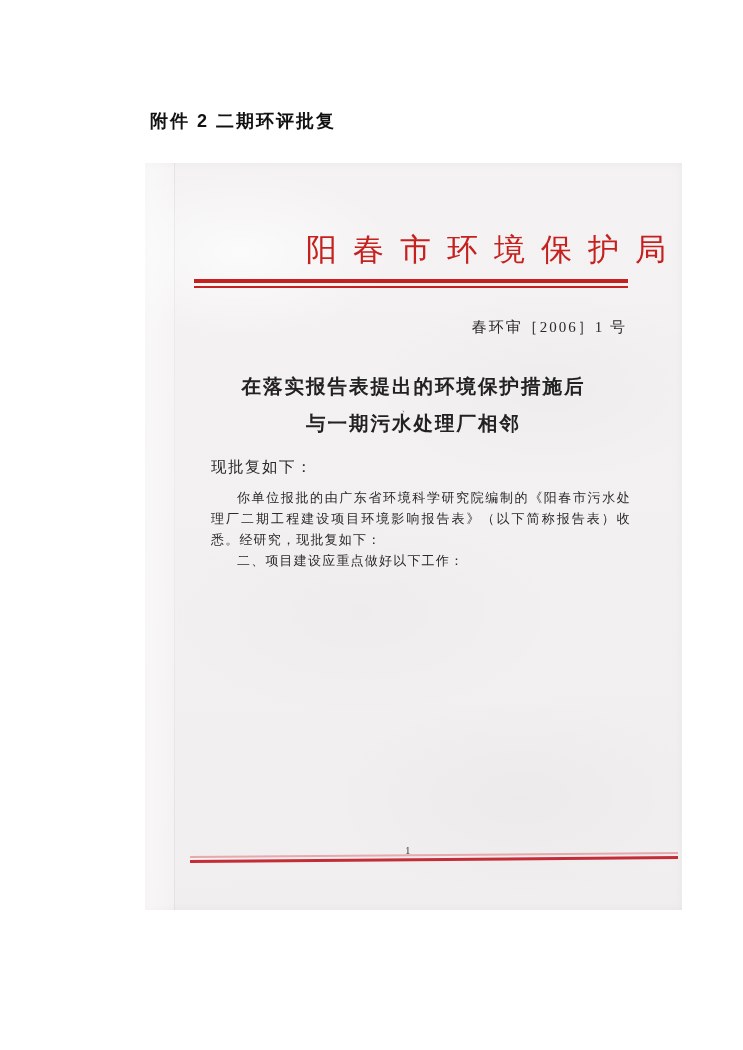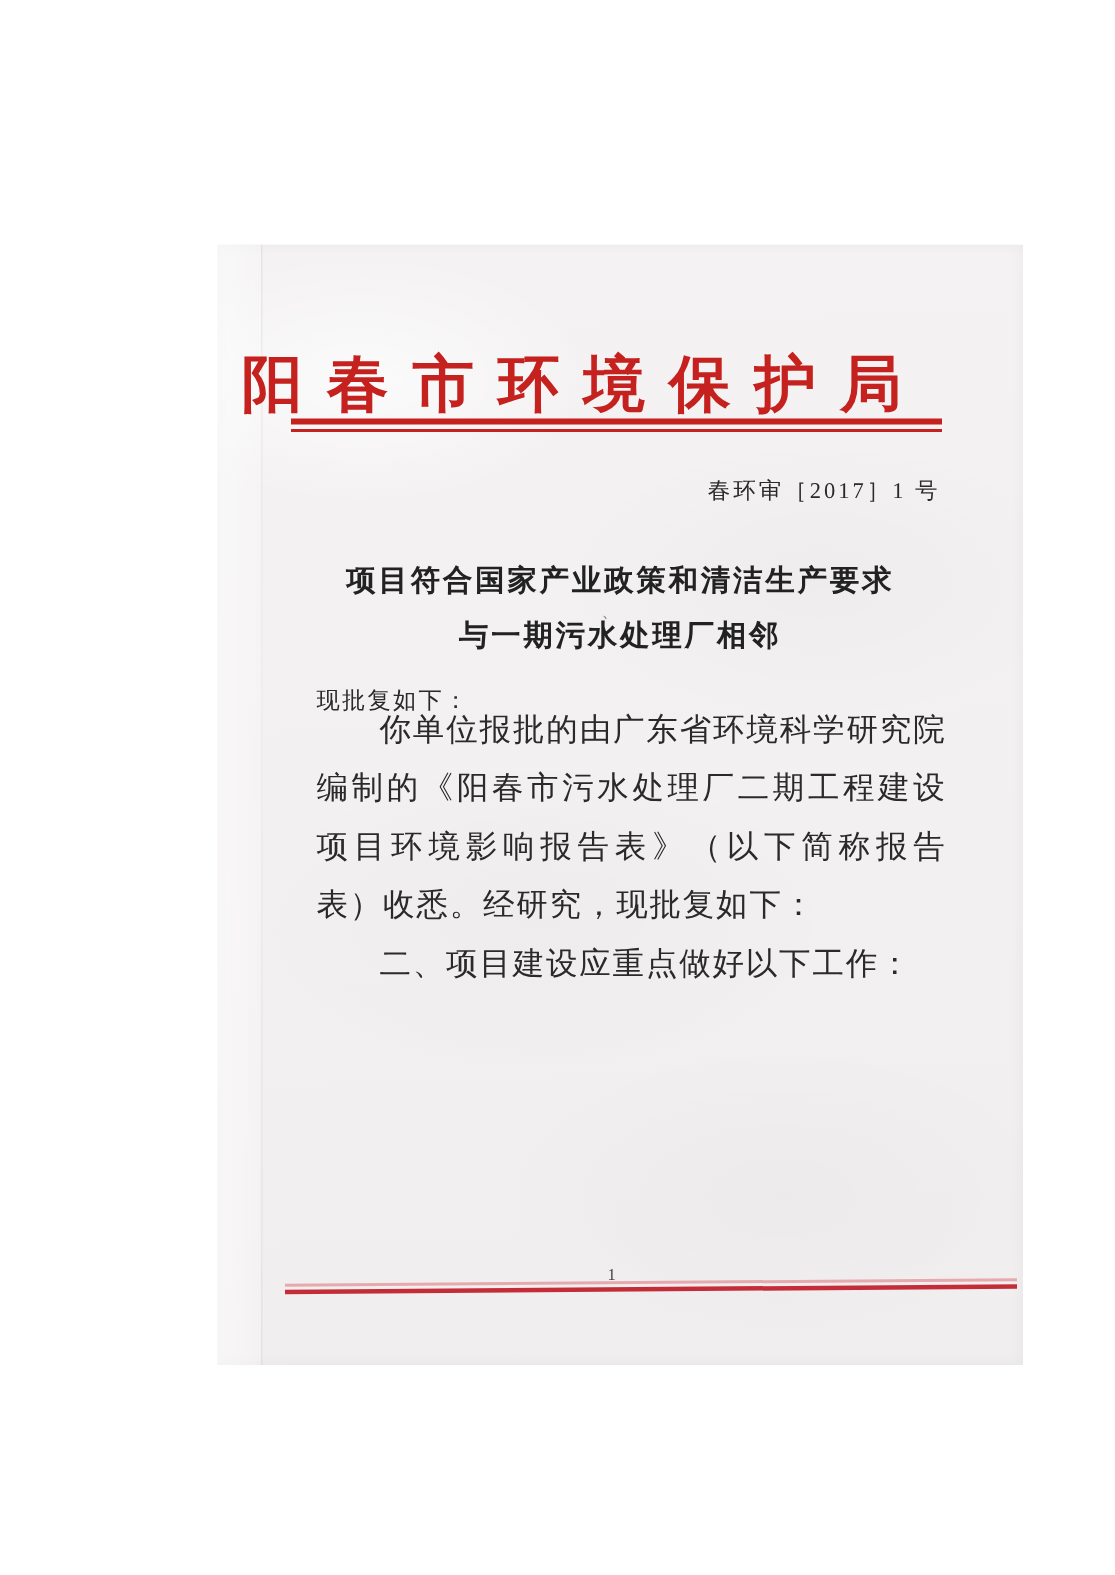--- a/index.html
+++ b/index.html
@@ -56,23 +56,23 @@
     top: 0;
     width: 29px;
     height: 100%;
     background: linear-gradient(to right, rgba(255,255,255,0.55), rgba(255,255,255,0.2));
   }
   .agency-header {
     position: absolute;
     left: 0;
     top: 66px;
     width: 100%;
-    text-align: left;
-    font-size: 41px;
-    font-weight: bold;
+    text-align: right;
+    font-size: 31px;
+    font-weight: normal;
     color: #c5211e;
     letter-spacing: 16px;
     text-indent: 16px;
     white-space: nowrap;
   }
   .header-rule {
     position: absolute;
     left: 49px;
     top: 116px;
     width: 434px;
@@ -111,24 +111,24 @@
     position: absolute;
     left: 66px;
     top: 294px;
     font-size: 15.5px;
     letter-spacing: 1.5px;
     color: #2a2a2a;
   }
   .body-text {
     position: absolute;
     left: 66px;
-    top: 304px;
+    top: 324px;
     width: 420px;
-    font-size: 21px;
-    line-height: 39px;
+    font-size: 13px;
+    line-height: 21px;
     letter-spacing: 1.2px;
     text-align: justify;
     color: #2a2a2a;
   }
   .body-text p {
     margin: 0;
     text-indent: 2em;
   }
   .bottom-rule {
     position: absolute;
@@ -146,33 +146,34 @@
     top: 681px;
     font-size: 11px;
     color: #444;
   }
 </style>
 </head>
 <body>
 
 <div class="page">
 
+  <div class="attachment-label">附件 2 二期环评批复</div>
 
   <div class="photo">
 
     <div class="fold-left-lit"></div>
     <div class="fold-left"></div>
 
     <div class="agency-header">阳春市环境保护局</div>
 
     <div class="header-rule"></div>
 
-    <div class="doc-number">春环审［2017］1 号</div>
+    <div class="doc-number">春环审［2006］1 号</div>
 
-    <div class="doc-title line1">项目符合国家产业政策和清洁生产要求</div>
+    <div class="doc-title line1">在落实报告表提出的环境保护措施后</div>
 
     <div class="stray-mark">、</div>
 
     <div class="doc-title line2">与一期污水处理厂相邻</div>
 
     <div class="addressee">现批复如下：</div>
 
     <div class="body-text">
       <p>你单位报批的由广东省环境科学研究院编制的《阳春市污水处理厂二期工程建设项目环境影响报告表》（以下简称报告表）收悉。经研究，现批复如下：</p>
       <p>二、项目建设应重点做好以下工作：</p>

